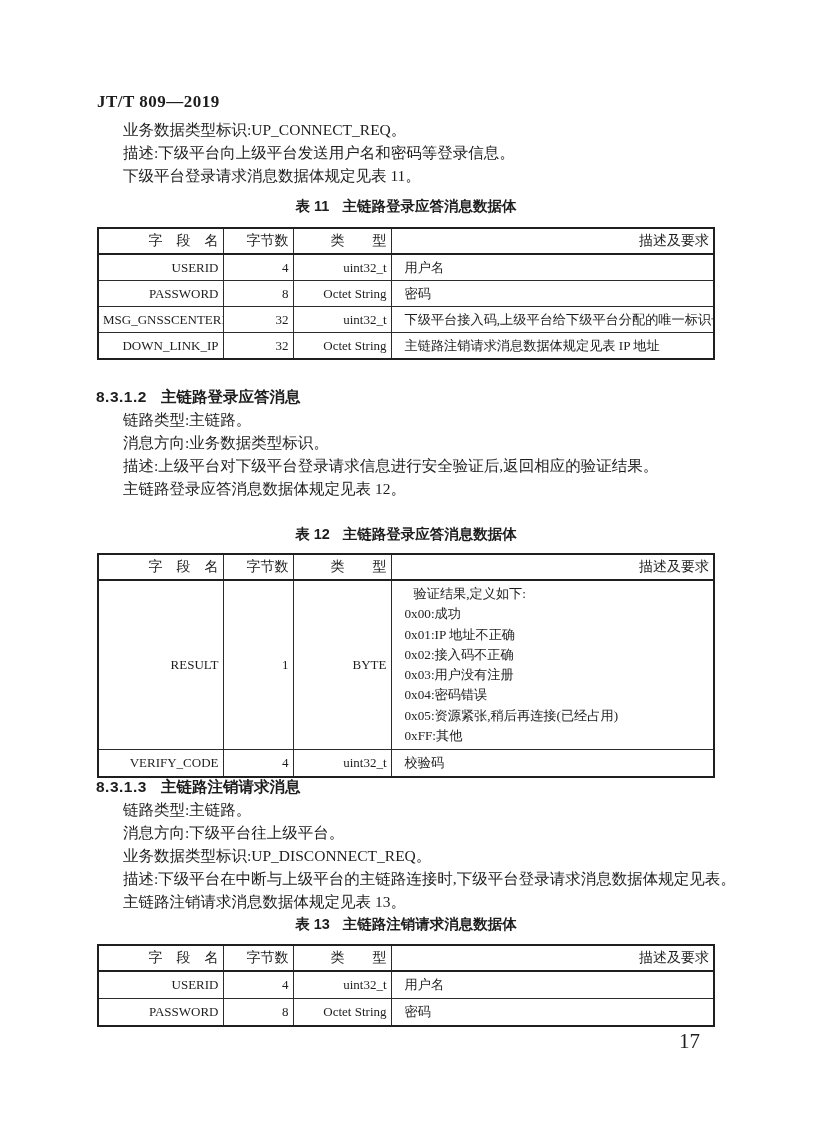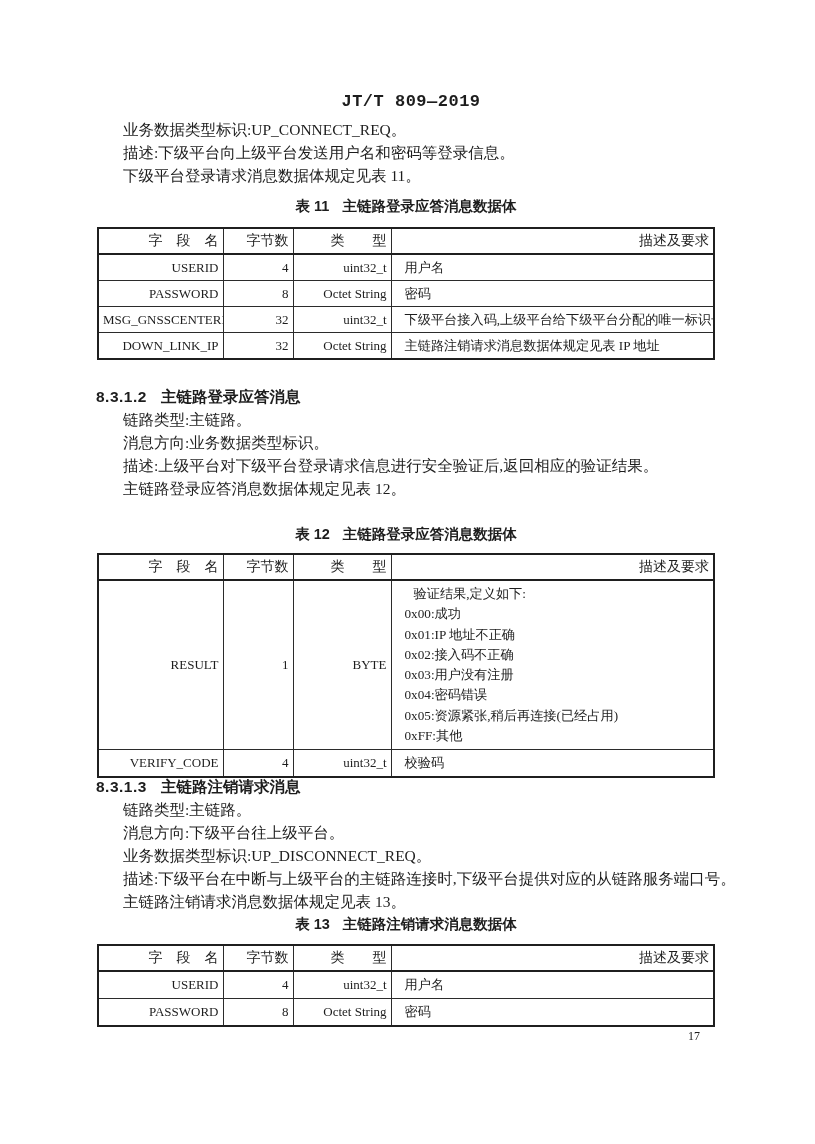--- a/index.html
+++ b/index.html
@@ -9,22 +9,22 @@
     position:relative;
     font-family:"Liberation Serif", "DejaVu Serif", serif;
     color:#1d1d1d;
     overflow:hidden;
   }
   .page { position:absolute; inset:0; }
 
   
   .doc-header {
     position:absolute; top:92px; left:97px; width:628px;
-    text-align:center;
-    font-family:Liberation Mono, monospace;
+    text-align:left;
+    font-family:Liberation Serif, serif;
     font-weight:bold; font-size:17px; letter-spacing:0.5px;
   }
 
   
   .para {
     position:absolute; left:123px; width:600px;
     font-size:15.5px; line-height:23px;
   }
   .para div { white-space:nowrap; }
 
@@ -70,21 +70,21 @@
   .t13 tr.head td { height:24px; }
   .t13 td { height:26px; }
   .t12 tr.verify td { height:26px; }
   .desc-cell { padding:0 !important; }
   .desc-lines { padding:3px 6px 3px 13px; line-height:20.3px; text-align:left; }
   .desc-lines div:first-child { text-indent:9px; }
 
   
   .page-number {
     position:absolute; top:1029px; left:97px; width:603px;
-    text-align:right; font-size:12px;
+    text-align:right; font-size:21px;
   }
 </style>
 </head>
 <body>
 
 <div class="page">
 
   <div class="doc-header">JT/T 809—2019</div>
 
   <div class="para" style="top:118px">
@@ -194,21 +194,21 @@
     </table>
 
   <div class="section-heading" style="top:777px">
     <span class="num">8.3.1.3</span><span>主链路注销请求消息</span>
   </div>
 
   <div class="para" style="top:798px">
     <div>链路类型:主链路。</div>
     <div>消息方向:下级平台往上级平台。</div>
     <div>业务数据类型标识:UP_DISCONNECT_REQ。</div>
-    <div>描述:下级平台在中断与上级平台的主链路连接时,下级平台提供对应的从链路服务端口号。</div>
+    <div>描述:下级平台在中断与上级平台的主链路连接时,下级平台登录请求消息数据体规定见表。</div>
     <div>主链路注销请求消息数据体规定见表 13。</div>
   </div>
 
   <div class="caption" style="top:915px">
     <span class="cap-label">表 13</span><span>主链路注销请求消息数据体</span>
   </div>
 
   <table class="data-table t13" style="top:944px">
     <colgroup>
         <col class="w0">

